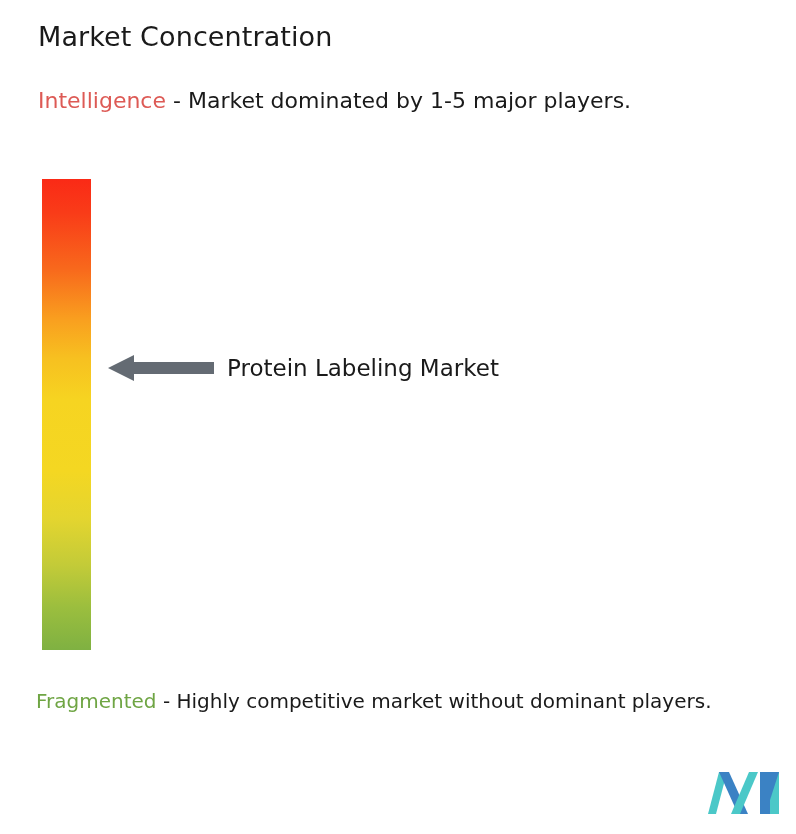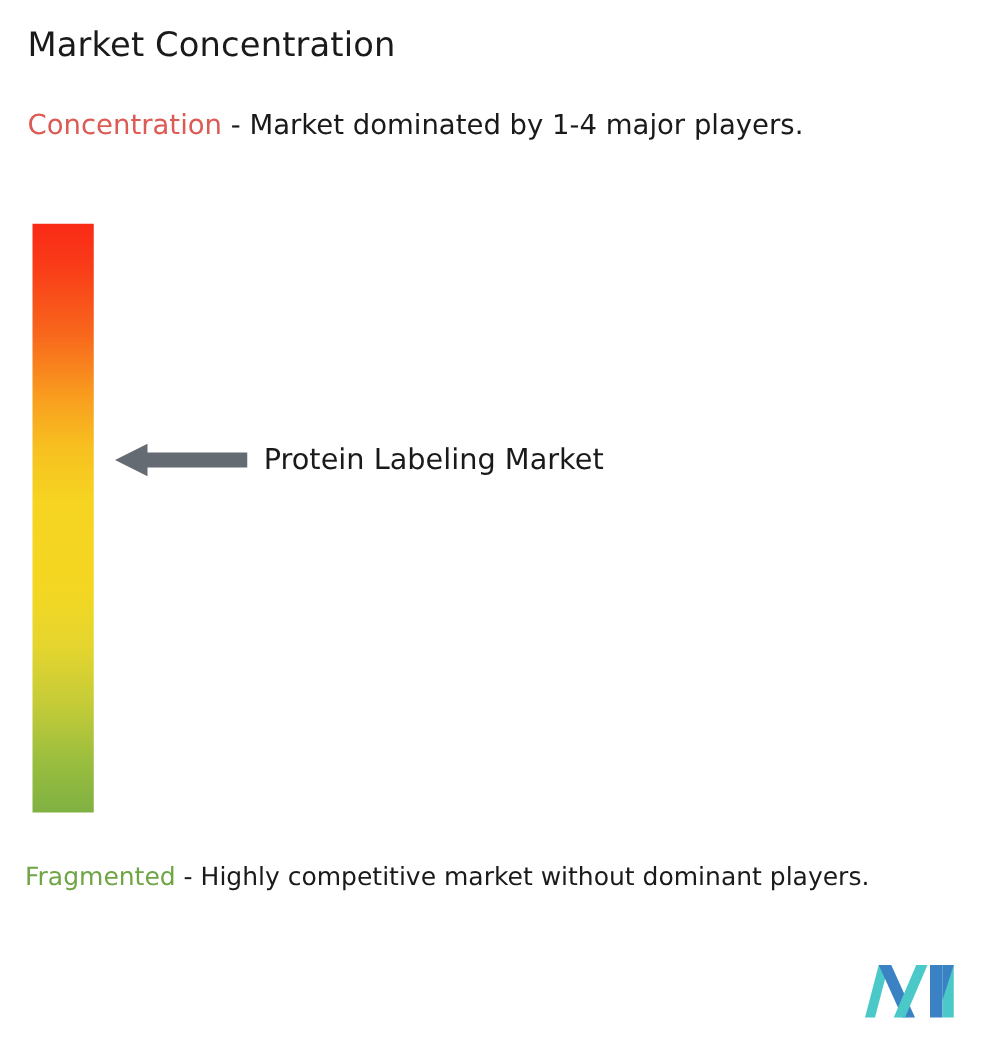--- a/index.html
+++ b/index.html
@@ -13,20 +13,21 @@
     font-family: "DejaVu Sans", sans-serif;
     position: relative;
     overflow: hidden;
     -webkit-font-smoothing: antialiased;
   }
 
   .page {
     position: relative;
     width: 712px;
     height: 834px;
+    margin-left: 16px;
   }
 
   
   .title {
     position: absolute;
     left: 22px;
     top: 20px;
     font-size: 27px;
     line-height: 34px;
     color: #1a1a1a;
@@ -134,21 +135,21 @@
   }
 </style>
 </head>
 <body>
 
 <div class="page">
 
   <div class="title">Market Concentration</div>
 
   <div class="legend-top">
-    <span class="kw">Concentration</span><span class="desc">  - Market dominated by 1-4 major players.</span>
+    <span class="kw">Intelligence</span><span class="desc">  - Market dominated by 1-5 major players.</span>
   </div>
 
   <div class="gradient-bar"></div>
 
   <div class="pointer">
     <svg class="arrow-svg" width="106" height="32" viewBox="0 0 106 32">
       <polygon points="0,16 26,3 26,10 106,10 106,22 26,22 26,29" fill="#646B73"></polygon>
     </svg>
     <span class="market-label">Protein Labeling Market</span>
   </div>

